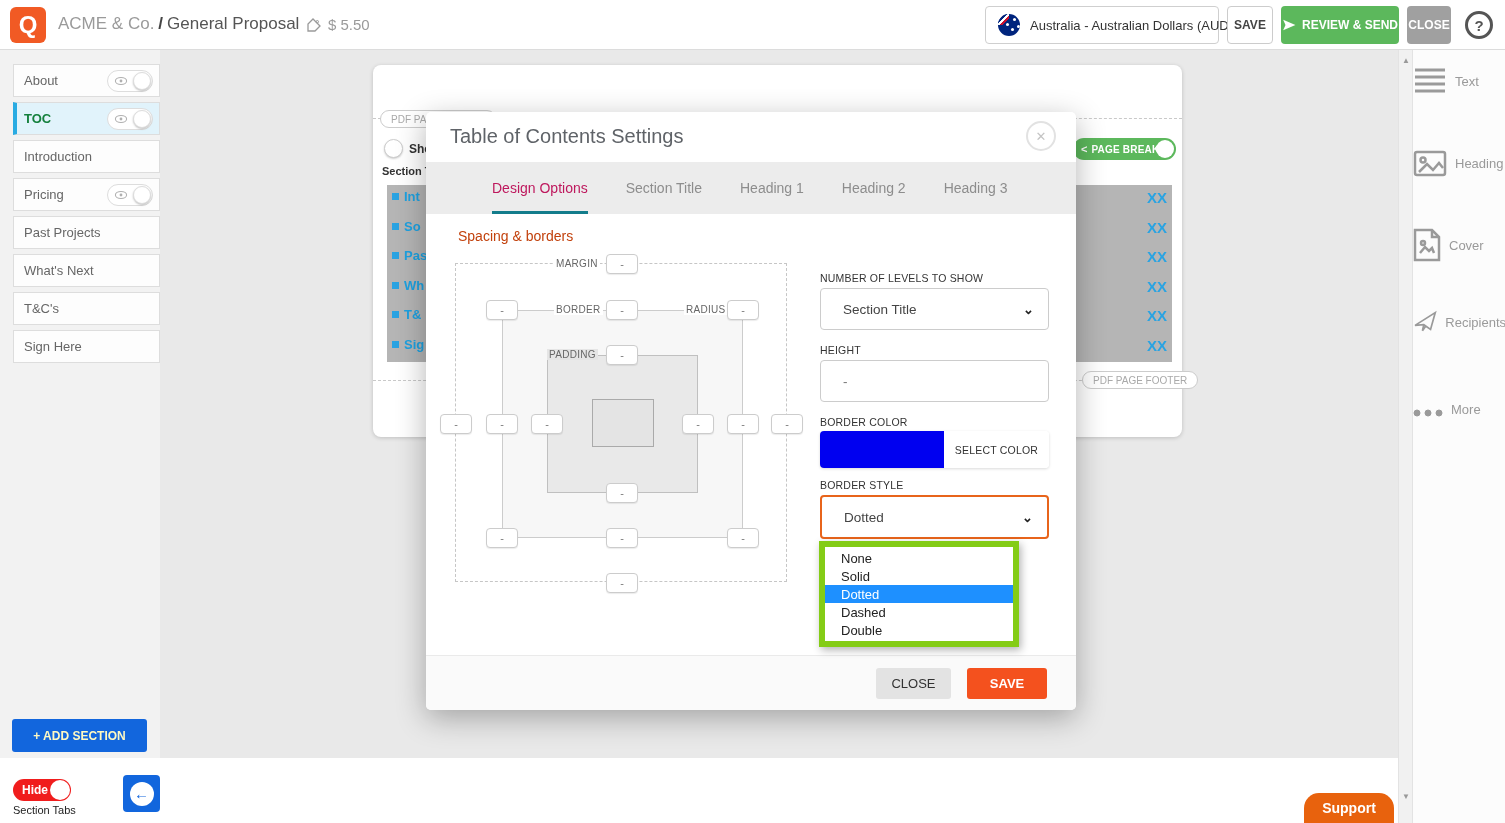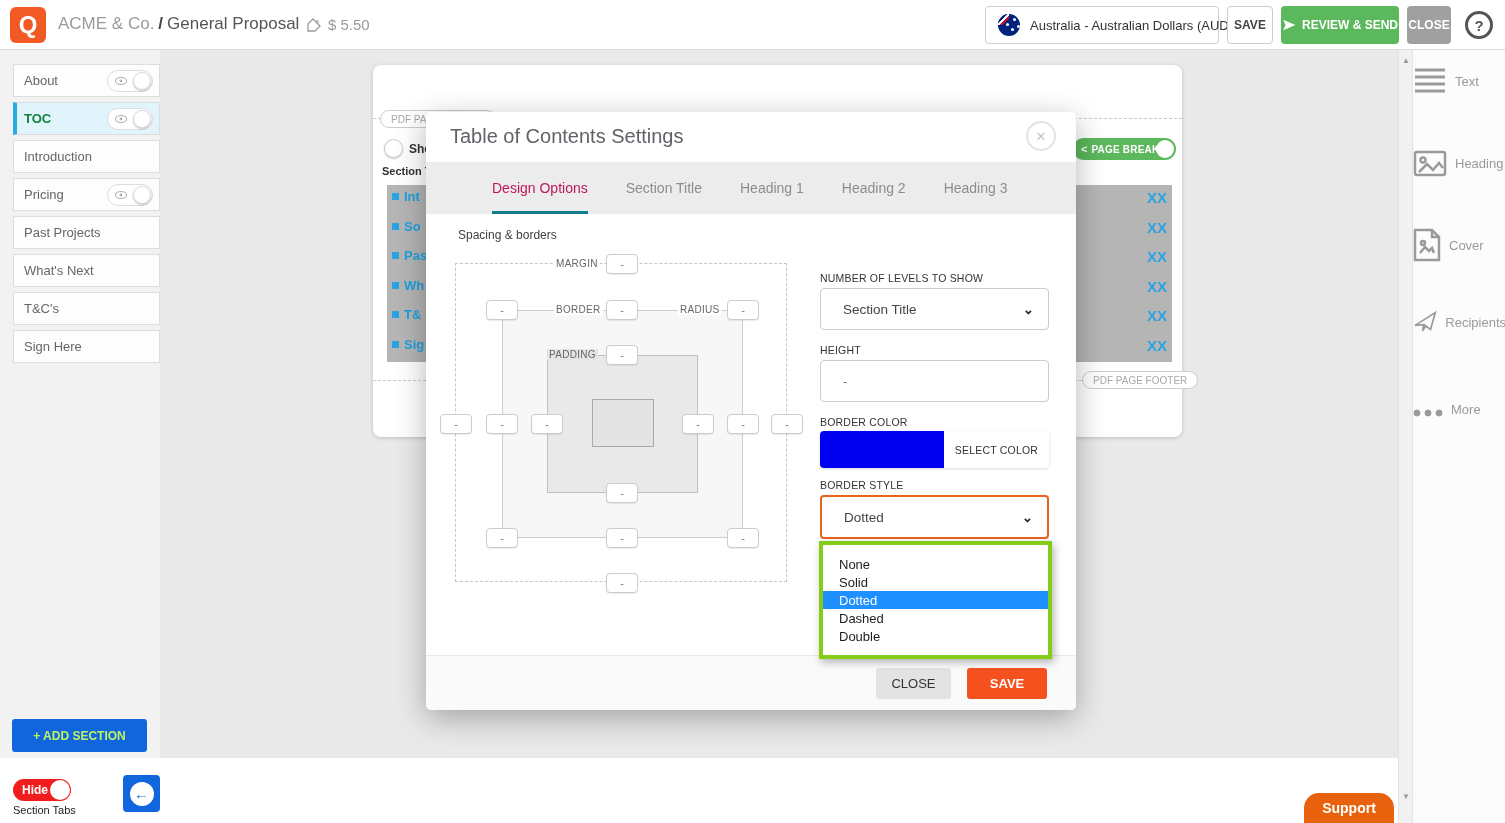--- a/index.html
+++ b/index.html
@@ -41,21 +41,21 @@
                border:1px solid #ddd; display:flex; align-items:center; padding-left:10px;
                font-size:13px; color:#666; cursor:pointer; }
   .side-list { padding-top:14px; }
   .side-item.active { background:#e1f3fb; border-left:4px solid #29abe2; color:#15803d; font-weight:bold; padding-left:7px; }
   .eye-toggle { position:absolute; right:6px; top:5px; width:46px; height:22px; border:1px solid #ddd;
                 border-radius:11px; background:#fff; display:flex; align-items:center; padding-left:6px; cursor:pointer; }
   .eye-toggle svg { width:14px; height:10px; }
   .eye-knob { position:absolute; right:1px; top:1px; width:18px; height:18px; border-radius:50%;
               background:#fff; border:1px solid #ddd; box-shadow:0 1px 2px rgba(0,0,0,.25); }
   .add-section { position:absolute; left:12px; top:669px; width:135px; height:33px; background:#1266dd;
-                 color:#bef264; font-weight:bold; font-size:12px; border-radius:3px; display:flex;
+                 color:#fef9c3; font-weight:bold; font-size:12px; border-radius:3px; display:flex;
                  align-items:center; justify-content:center; gap:4px; cursor:pointer; }
 
   
   .bottom-strip { position:absolute; left:0; top:758px; width:1398px; height:65px; background:#fff; z-index:6; }
   .hide-toggle { position:absolute; left:13px; top:21px; width:58px; height:22px; background:#f01d1d;
                  border-radius:11px; color:#fff; font-weight:bold; font-size:12px; display:flex;
                  align-items:center; padding-left:9px; cursor:pointer; }
   .hide-knob { position:absolute; right:1px; top:1px; width:20px; height:20px; background:#fff; border-radius:50%; }
   .section-tabs-label { position:absolute; left:13px; top:46px; font-size:11px; color:#222; }
   .back-btn { position:absolute; left:123px; top:17px; width:37px; height:37px; background:#1266dd;
@@ -94,21 +94,21 @@
   .modal-title { position:absolute; left:24px; top:13px; font-size:20px; color:#5f6368; }
   .modal-close { position:absolute; right:20px; top:9px; width:30px; height:30px; border:2px solid #e2e2e2;
                  border-radius:50%; color:#c4c4c4; font-size:13px; display:flex; align-items:center;
                  justify-content:center; cursor:pointer; }
   .tabstrip { position:absolute; left:0; top:50px; width:650px; height:52px; background:#ececec;
               display:flex; padding-left:66px; gap:38px; }
   .tab { font-size:14px; color:#8d8d8d; display:flex; align-items:center; cursor:pointer;
          border-bottom:3px solid transparent; padding-top:2px; }
   .tab.active { color:#be185d; border-bottom-color:#137c8b; }
 
-  .spacing-label { position:absolute; left:32px; top:116px; font-size:12px; color:#404040; }
+  .spacing-label { position:absolute; left:32px; top:116px; font-size:14px; color:#c2410c; }
 
   
   .diagram { position:absolute; left:29px; top:151px; width:332px; height:319px; border:1px dashed #c6c6c6; }
   .box-border { position:absolute; left:46px; top:46px; width:241px; height:228px; border:1px solid #cccccc; background:#f7f7f7; }
   .box-padding { position:absolute; left:91px; top:91px; width:151px; height:138px; border:1px solid #c0c0c0; background:#e9e9e9; }
   .box-center { position:absolute; left:136px; top:135px; width:62px; height:48px; border:1px solid #aaa; background:#e4e4e4; }
   .mini-input { position:absolute; width:32px; height:20px; border:1px solid #ccc; border-radius:4px;
                 background:#fff; font-size:11px; color:#777; text-align:center; font-family:"Liberation Sans",sans-serif;
                 box-shadow:0 1px 1px rgba(0,0,0,.08); padding:0; }
   .diag-label { position:absolute; font-size:10px; color:#666; letter-spacing:.3px; background:#fff; padding:0 2px; }
@@ -121,22 +121,22 @@
   .select-box .sel-chev { margin-left:auto; margin-right:14px; font-size:13px; color:#222; font-weight:bold; }
   .height-input { position:absolute; left:394px; top:248px; width:229px; height:42px; border:1px solid #ccc;
                   border-radius:4px; background:#fff; font-size:13.5px; color:#777; padding-left:22px;
                   font-family:"Liberation Sans",sans-serif; }
   .color-row { position:absolute; left:394px; top:319px; width:229px; height:37px; display:flex;
                border-radius:4px; box-shadow:0 1px 3px rgba(0,0,0,.15); }
   .color-swatch { width:124px; height:37px; background:#0000f0; border-radius:4px 0 0 4px; cursor:pointer; }
   .color-select-btn { width:105px; height:37px; background:#fff; border-radius:0 4px 4px 0; font-size:10.5px;
                       color:#333; display:flex; align-items:center; justify-content:center; letter-spacing:.2px; cursor:pointer; }
   .style-select { border:2px solid #e8641b; height:44px; }
-  .dropdown { position:absolute; left:393px; top:429px; width:233px; background:#fff; border:4px solid #84cc16;
-              box-shadow:2px 3px 8px rgba(0,0,0,.3); padding:10px 0; z-index:12; }
+  .dropdown { position:absolute; left:393px; top:429px; width:200px; background:#fff; border:6px solid #84cc16;
+              box-shadow:2px 3px 8px rgba(0,0,0,.3); padding:2px 0; z-index:12; }
   .dd-item { height:18px; font-size:13px; color:#222; display:flex; align-items:center; padding-left:16px; cursor:pointer; }
   .dd-item.selected { background:#1e90ff; color:#fff; }
 
   .modal-footer { position:absolute; left:0; top:543px; width:650px; height:55px; background:#fafafa;
                   border-top:1px solid #eaeaea; border-radius:0 0 5px 5px; display:flex;
                   align-items:center; justify-content:flex-end; gap:16px; padding-right:29px; }
   .btn-close-modal { width:75px; height:31px; background:#e3e3e3; color:#333; font-size:13px;
                      border-radius:3px; display:flex; align-items:center; justify-content:center; cursor:pointer; }
   .btn-save-modal { width:80px; height:31px; background:#f4511e; color:#fff; font-size:13px; font-weight:bold;
                     border-radius:3px; display:flex; align-items:center; justify-content:center; cursor:pointer; }
@@ -313,21 +313,21 @@
 
     <div class="spacing-label">Spacing &amp; borders</div>
 
     <div class="diagram">
       <div class="box-border"></div>
       <div class="box-padding"></div>
       <div class="box-center"></div>
 
       <div class="diag-label" style="left:98px; top:-6px;">MARGIN</div>
       <div class="diag-label" style="left:98px; top:40px; background:#fff;">BORDER</div>
-      <div class="diag-label" style="left:222px; top:40px; background:#fff;">RADIUS</div>
+      <div class="diag-label" style="left:228px; top:40px; background:#fff;">RADIUS</div>
       <div class="diag-label" style="left:91px; top:85px; background:#e5e5e5;">PADDING</div>
 
       <input class="mini-input" style="left: 150px; top: -10px;" value="-">
       <input class="mini-input" style="left: 30px; top: 36px;" value="-">
       <input class="mini-input" style="left: 150px; top: 36px;" value="-">
       <input class="mini-input" style="left: 271px; top: 36px;" value="-">
       <input class="mini-input" style="left: 150px; top: 81px;" value="-">
       <input class="mini-input" style="left: -16px; top: 150px;" value="-">
       <input class="mini-input" style="left: 30px; top: 150px;" value="-">
       <input class="mini-input" style="left: 75px; top: 150px;" value="-">

